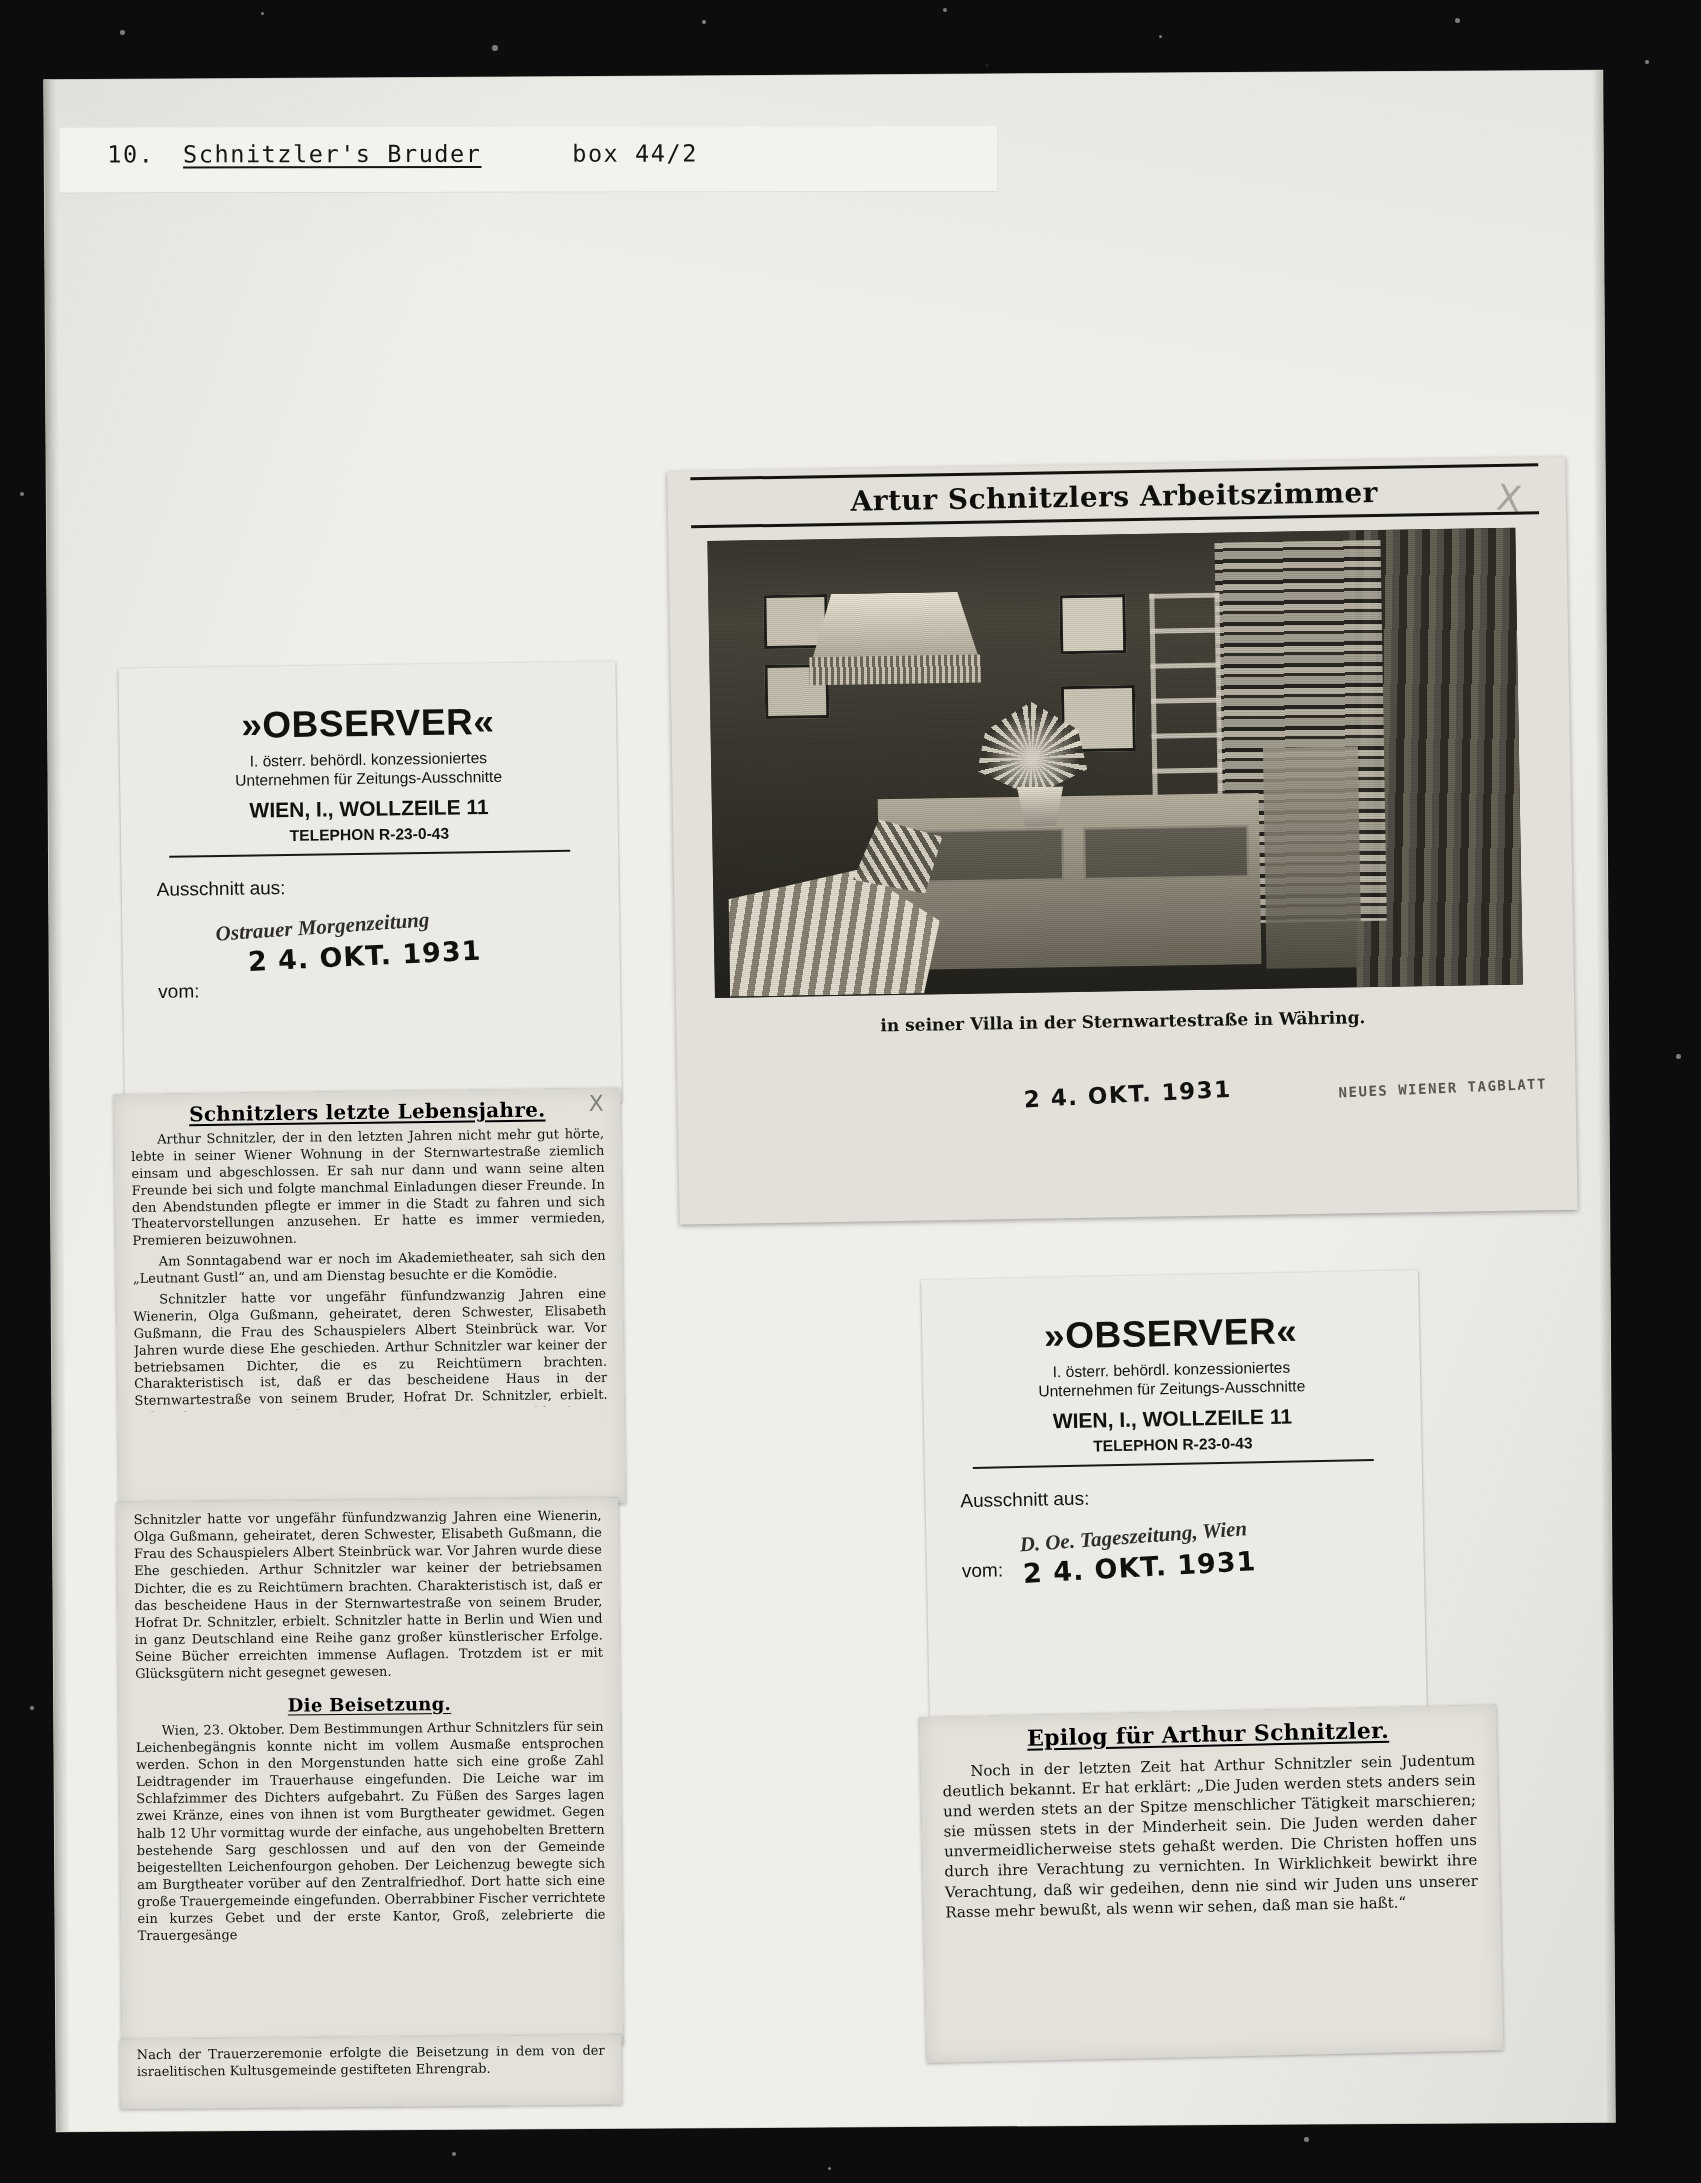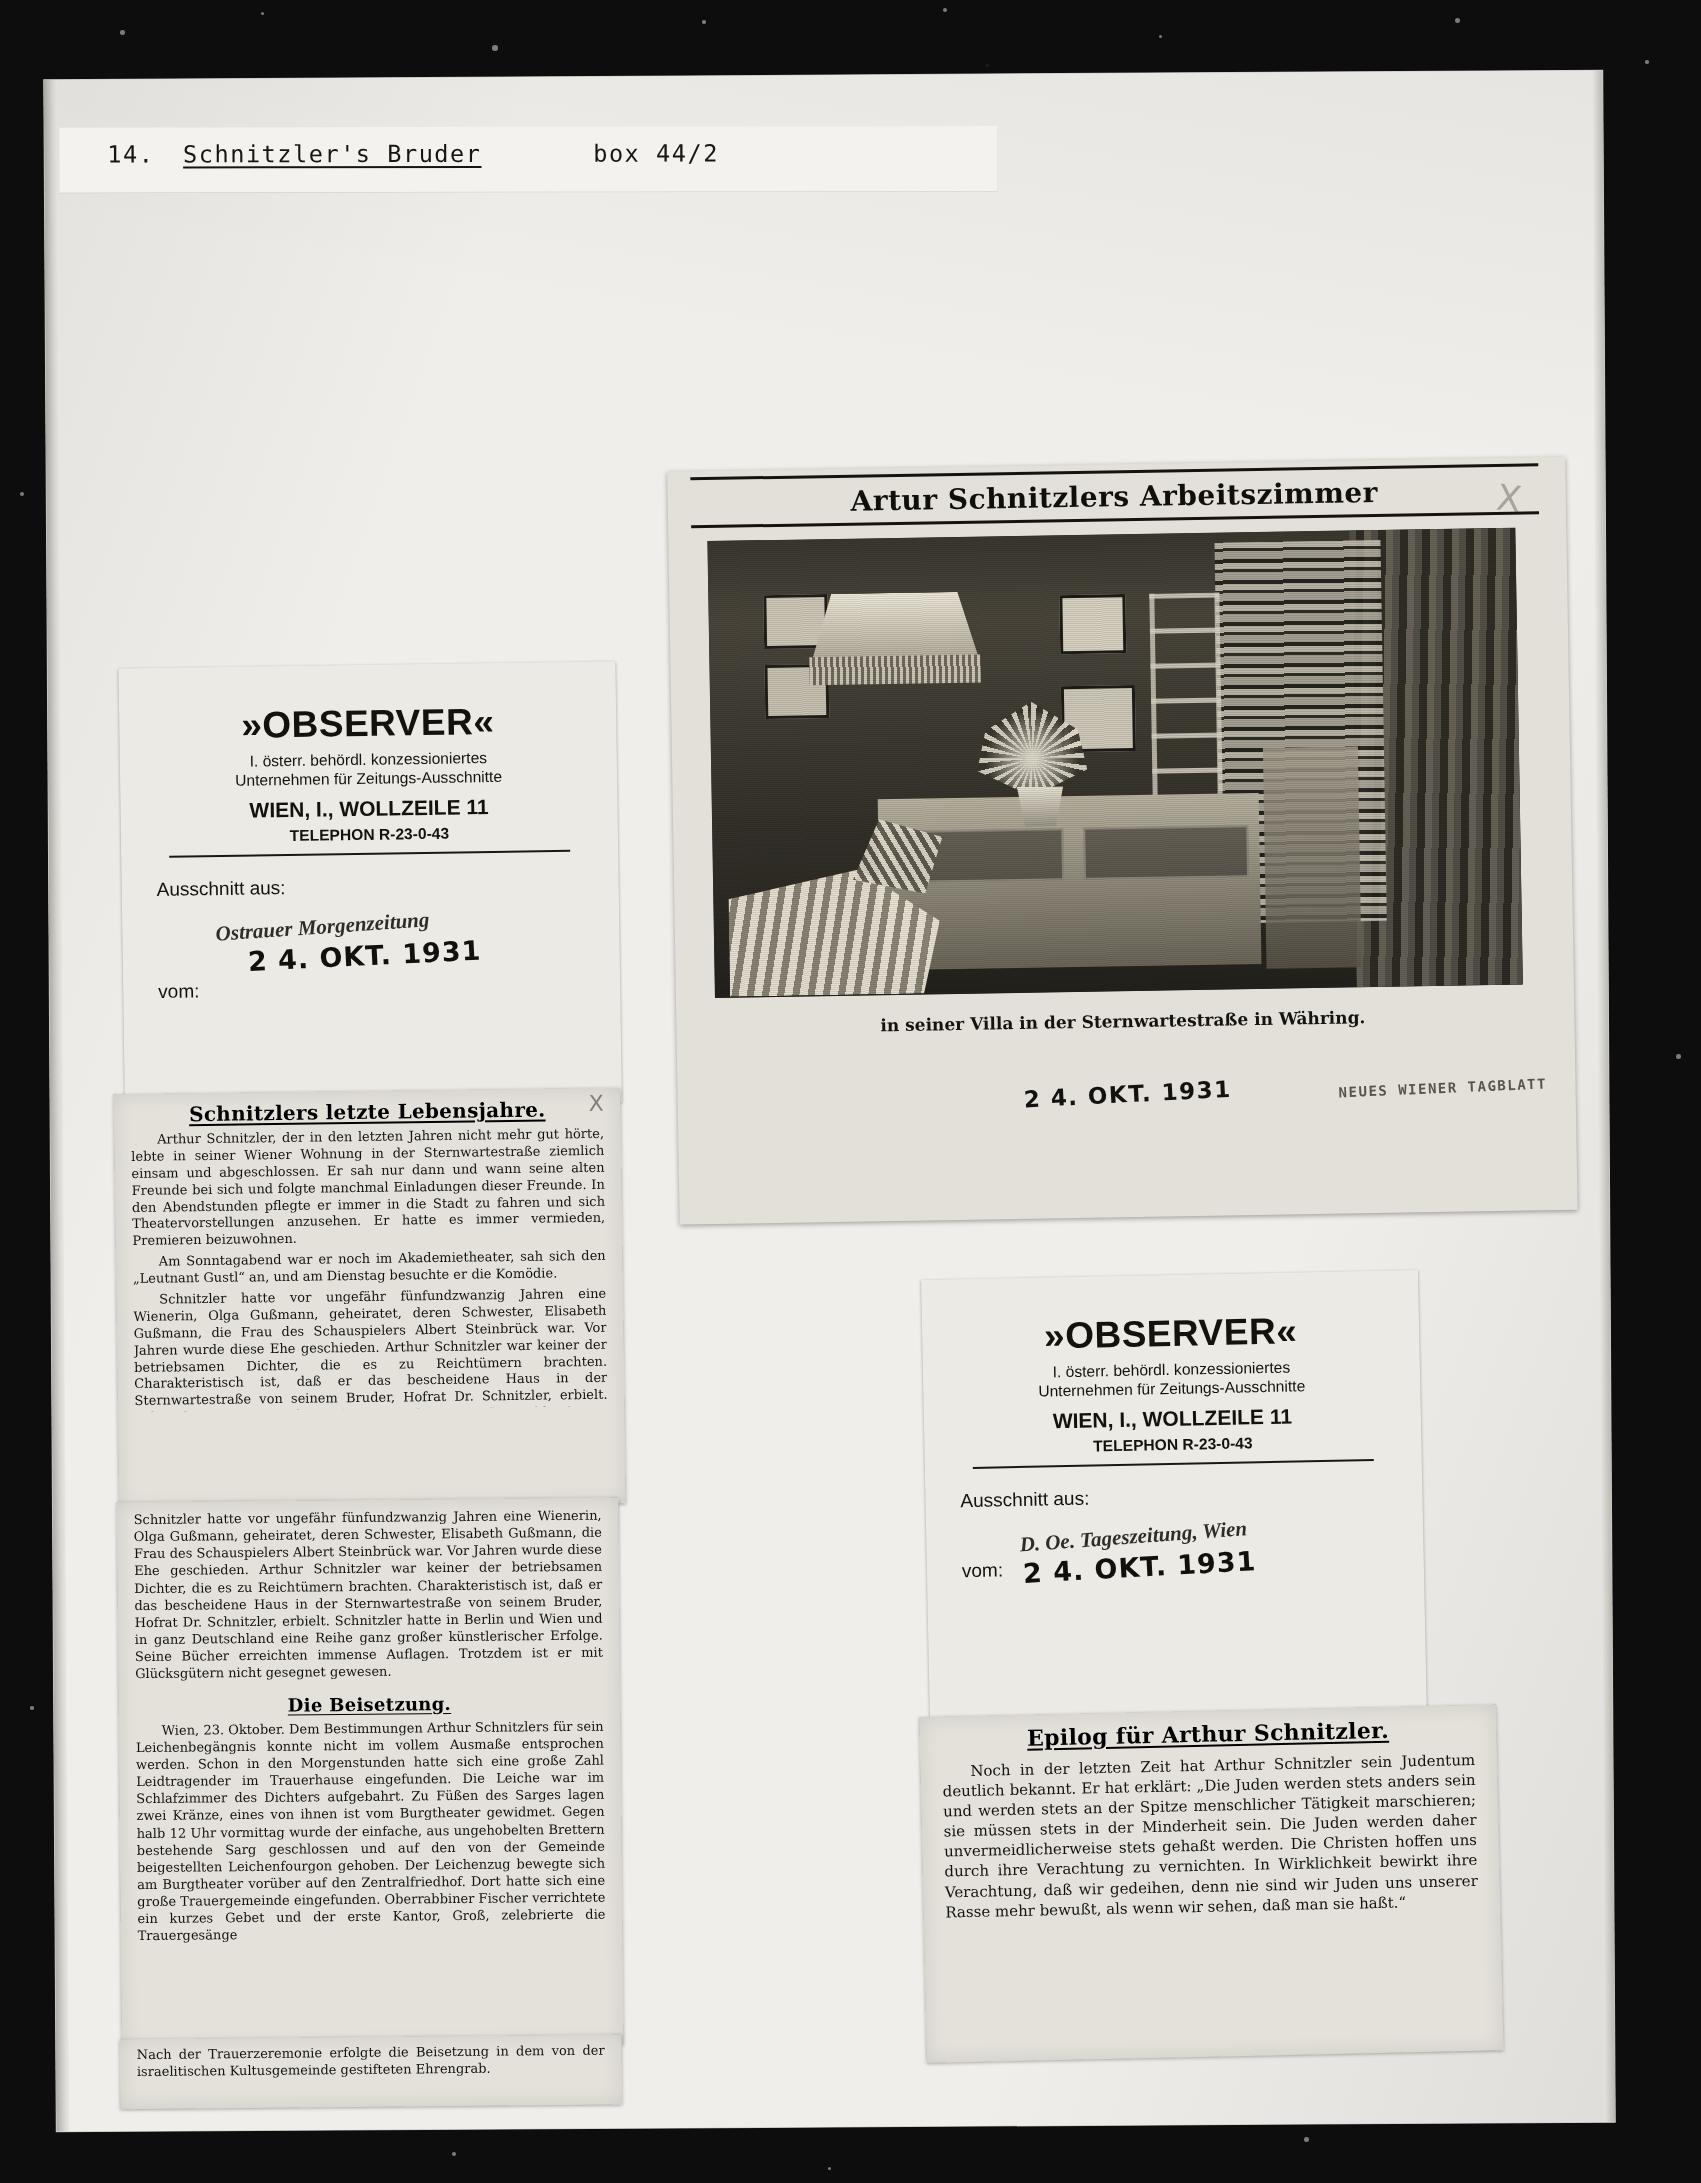--- a/index.html
+++ b/index.html
@@ -91,21 +91,21 @@
     font-size: 23.6px;
     letter-spacing: 1.5px;
     color: #17150f;
     white-space: nowrap;
   }
   #header .underlined {
     text-decoration: underline;
     text-underline-offset: 3.5px;
   }
   #header .boxlabel {
-    margin-left: 96px;
+    margin-left: 75px;
   }
 
   
   .clip {
     position: absolute;
     background: #e7e5df;
     box-shadow: 0 1px 3px rgba(0,0,0,.35);
   }
 
   
@@ -345,21 +345,21 @@
   <div class="speck" style="left:1304px; top:2137px;width:4.5px;  height:4.5px;"></div>
   <div class="speck" style="left:30px;   top:1706px;width:3.5px;  height:3.5px;"></div>
 </div>
 
 <div id="page">
   <div id="page-edge-left"></div>
   <div id="page-edge-right"></div>
 
   <div id="header">
     <div class="typed">
-      <span>14.</span>
+      <span>10.</span>
       <span class="underlined" style="margin-left:13px">Schnitzler's Bruder</span>
       <span class="boxlabel">box 44/2</span>
     </div>
   </div>
 
   <div id="photo-clip">
     <div id="photo-rule-top"></div>
     <div id="photo-headline">Artur Schnitzlers Arbeitszimmer</div>
     <div id="photo-rule-mid"></div>
     <div id="photo-mark-x">X</div>

